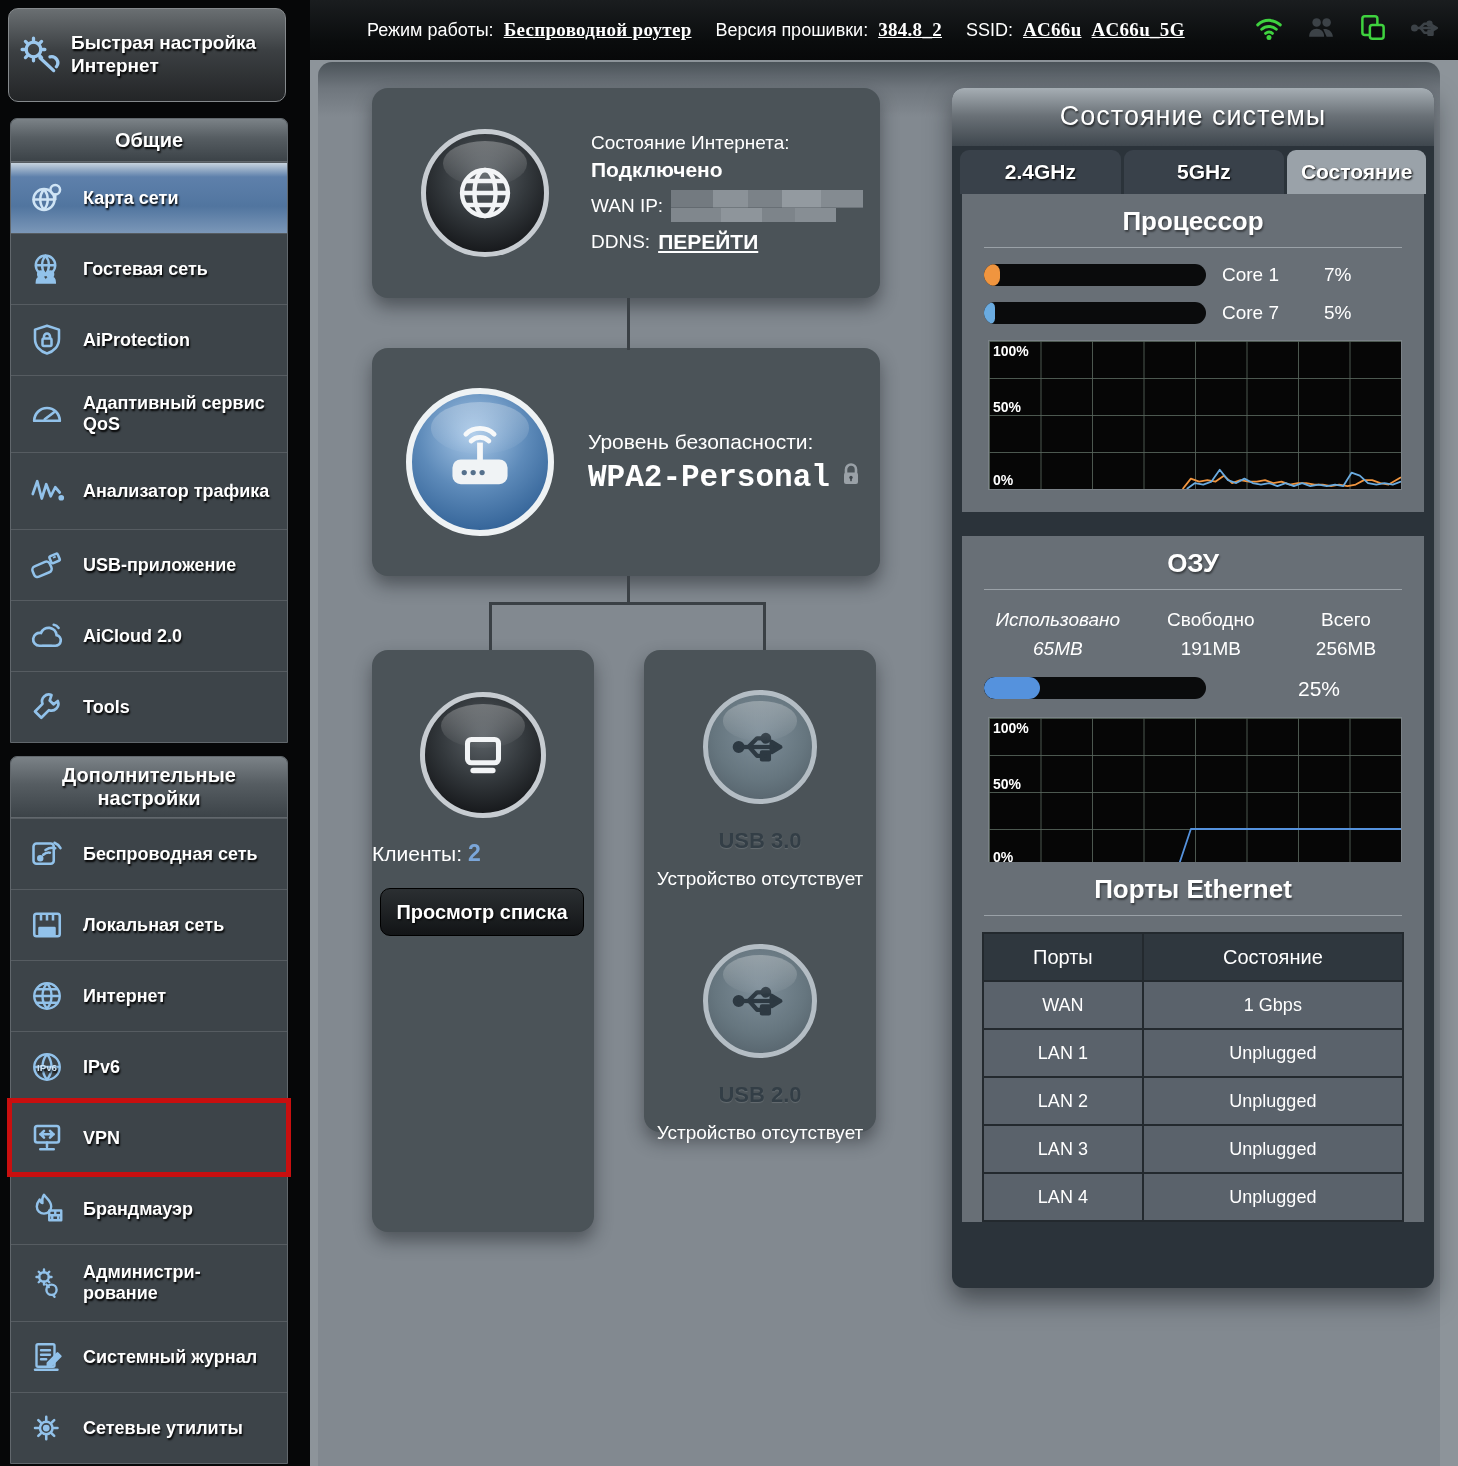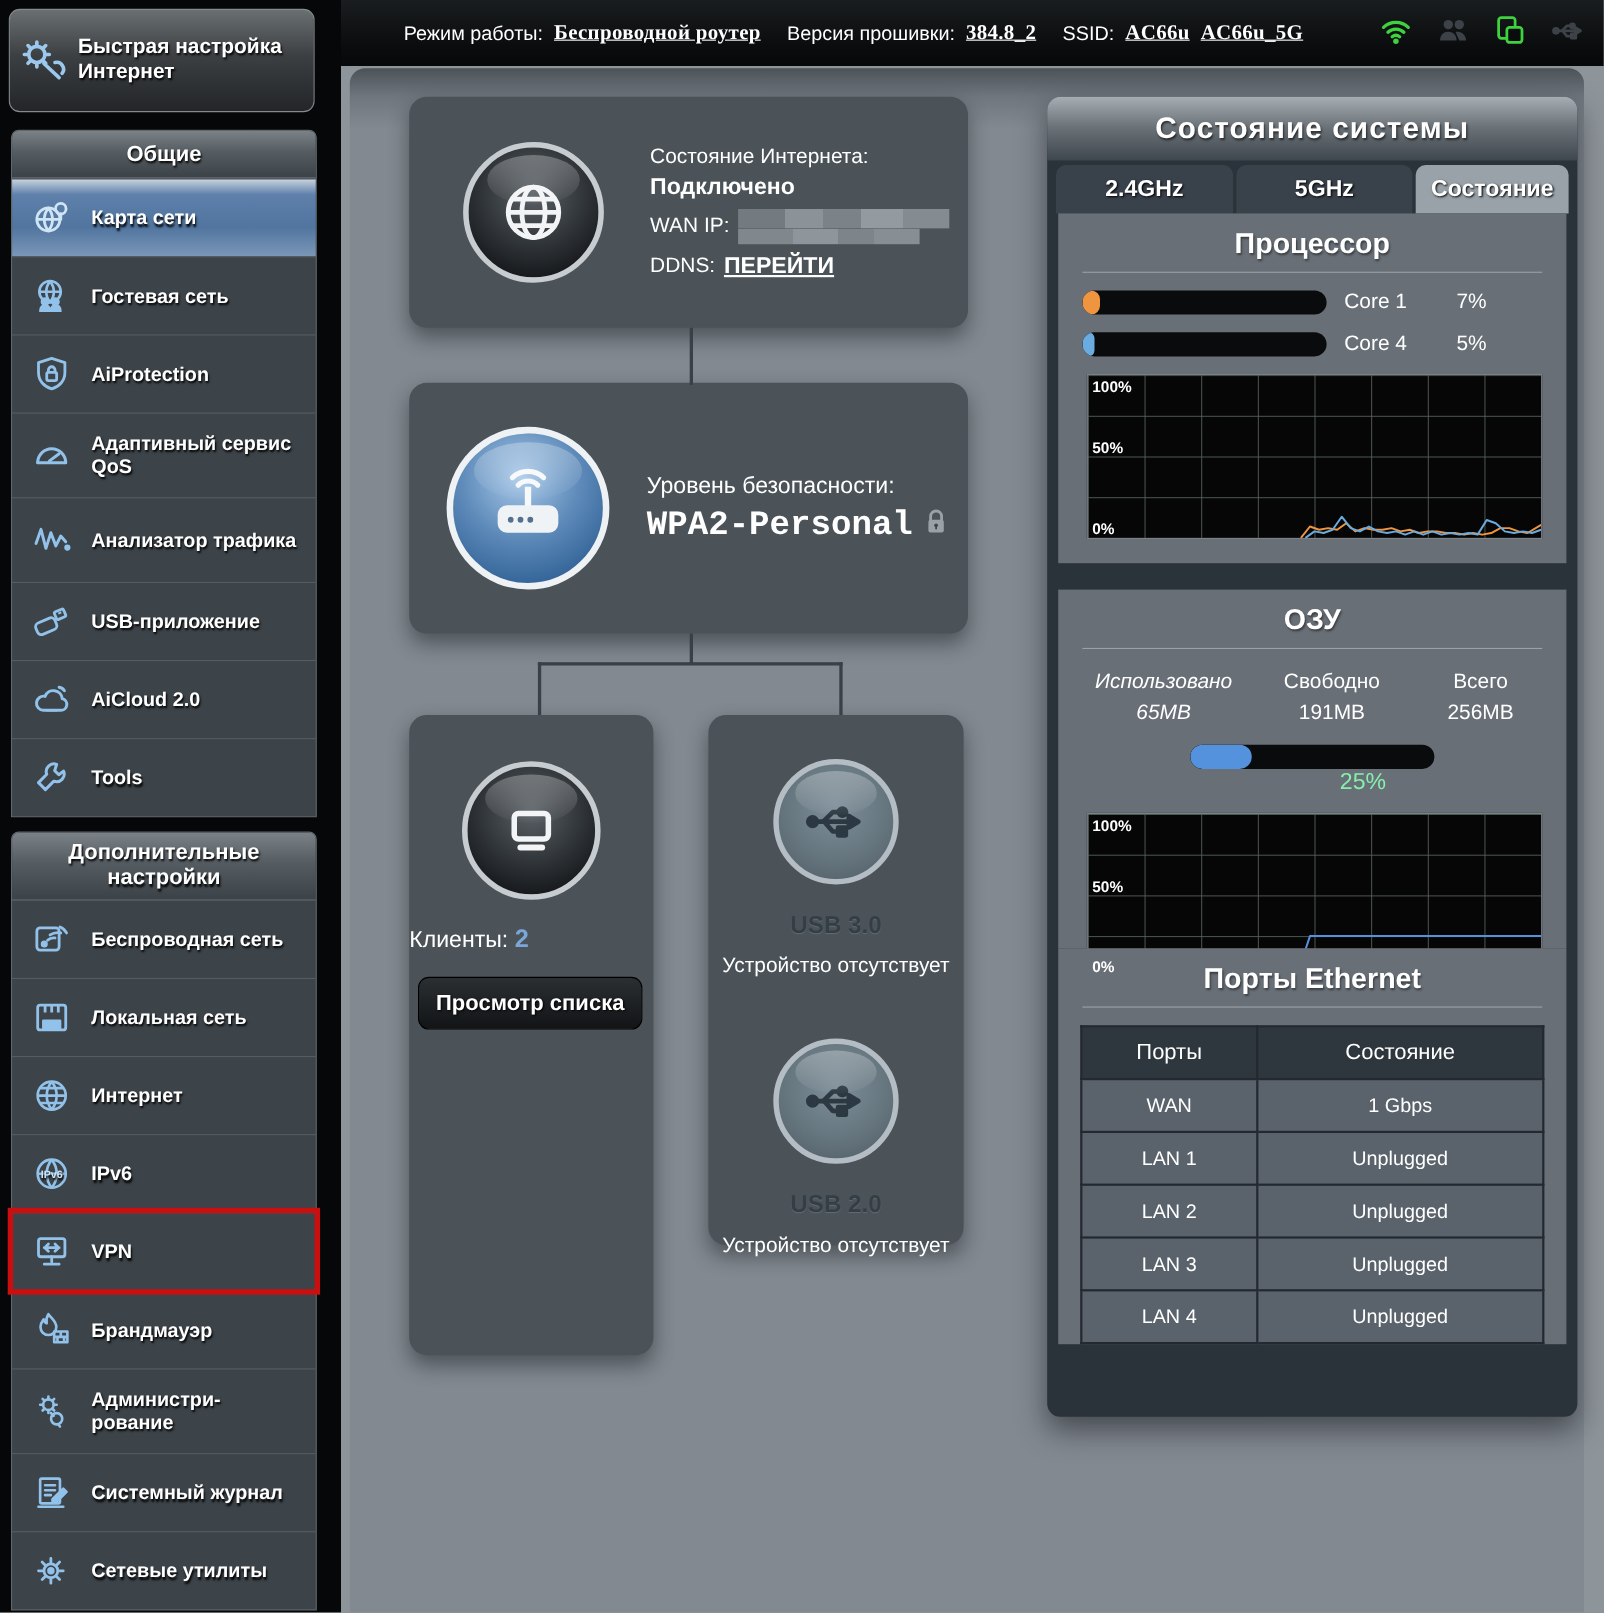--- a/index.html
+++ b/index.html
@@ -80,21 +80,21 @@
   .usbcol{display:flex;flex-direction:column;align-items:center;color:#fff;}
   .usbttl{color:#333e46;font-weight:bold;font-size:22px;margin-top:24px;
           text-shadow:0 1px 1px rgba(255,255,255,.15);}
   .usbsts{font-size:19px;line-height:1.35;text-align:center;margin-top:12px;}
 
   
   .syspanel{position:absolute;left:952px;top:88px;width:482px;height:1200px;background:#2b333a;
             border-radius:12px;box-shadow:0 12px 26px rgba(10,14,18,.5);}
   .sys-head{height:58px;border-radius:12px 12px 0 0;
             background:linear-gradient(180deg,#a6aeb4 0%,#6a7177 48%,#3f474e 100%);
-            color:#fff;font-weight:bold;font-size:27px;text-align:center;line-height:56px;
+            color:#fff;font-weight:normal;font-size:27px;text-align:center;line-height:56px;
             text-shadow:1px 2px 2px rgba(0,0,0,.6);letter-spacing:1px;}
   .tabs{position:absolute;left:8px;top:62px;width:466px;height:44px;display:flex;gap:3px;}
   .tab{flex:1.1;background:#39414a;color:#fff;font-weight:bold;font-size:21px;
        display:flex;align-items:center;justify-content:center;border-radius:9px 9px 0 0;
        cursor:pointer;text-shadow:1px 1px 2px #000;}
   .tab.active{flex:0.95;background:#9aa2a9;}
   .sblock{position:absolute;left:10px;width:462px;background:#686f76;box-sizing:border-box;}
   .sb-title{text-align:center;color:#fff;font-weight:bold;font-size:26px;padding-top:12px;
             text-shadow:1px 2px 2px rgba(0,0,0,.45);}
   .sb-divider{height:1px;background:#9aa1a7;margin:10px 22px 16px;}
@@ -107,22 +107,22 @@
          border:1px solid #7a8187;
          background-image:
            linear-gradient(rgba(88,102,92,.85) 1px,transparent 1px),
            linear-gradient(90deg,rgba(88,102,92,.85) 1px,transparent 1px);
          background-size:12.5% 25%;}
   .chart svg{position:absolute;inset:0;width:100%;height:100%;}
   .ylab{position:absolute;left:4px;color:#fff;font-weight:bold;font-size:14px;z-index:2;}
   .ylab.t{top:2px;} .ylab.m{top:calc(50% - 16px);} .ylab.b{bottom:1px;}
   .ram-stats{display:flex;padding:0 14px;color:#fff;font-size:19px;text-align:center;line-height:1.5;}
   .ram-stats>div{flex:1;}
-  .ram-bar-row{display:flex;align-items:center;padding:0 22px;margin-top:14px;color:#86efac;
-               font-size:21px;flex-direction:column;}
+  .ram-bar-row{display:flex;align-items:flex-start;padding:0 22px;margin-top:14px;color:#ffffff;
+               font-size:21px;}
   .ram-pct{margin-left:92px;}
   table.ports{border-collapse:collapse;margin:14px 20px 0;width:calc(100% - 40px);}
   table.ports th{background:#2f373e;color:#fff;font-weight:normal;font-size:20px;height:44px;
                  border:2px solid #23292e;}
   table.ports td{background:#5a626b;color:#fff;font-size:18px;height:44px;text-align:center;
                  border:2px solid #23292e;}
 </style>
 </head>
 <body>
 
@@ -511,21 +511,21 @@
       <div class="pbar">
         <div class="pfill" style="width: 7%; background: rgb(240, 149, 63);"></div>
       </div>
       <span class="core-name">Core 1</span>
       <span class="core-val">7%</span>
     </div>
     <div class="core-row">
       <div class="pbar">
         <div class="pfill" style="width: 5%; background: rgb(106, 171, 224);"></div>
       </div>
-      <span class="core-name">Core 4</span>
+      <span class="core-name">Core 7</span>
       <span class="core-val">5%</span>
     </div>
     <div class="chart">
       <span class="ylab t">100%</span>
       <span class="ylab m">50%</span>
       <span class="ylab b">0%</span>
     <svg viewBox="0 0 100 100" preserveAspectRatio="none">
           <polyline points="47,100 49,93 51,95 53,94 55,95 57,91 59,96 61,94 63,95 65,95 67,94 69,96 71,95 73,97 75,96 77,96 79,97 81,97 83,98 85,97 87,98 89,97 91,94 93,94 95,96 97,97 100,92" fill="none" stroke="#f0953f" stroke-width="1.8" vector-effect="non-scaling-stroke" stroke-linejoin="round"></polyline>
           <polyline points="48,100 50,96 52,97 54,95 56,87 58,94 60,96 62,93 64,96 66,97 68,96 70,98 72,96 74,98 76,96 78,98 80,97 82,98 84,97 86,98 88,89 90,91 92,96 94,97 96,96 98,97 100,95" fill="none" stroke="#6aabe0" stroke-width="1.8" vector-effect="non-scaling-stroke" stroke-linejoin="round"></polyline>
         </svg>

